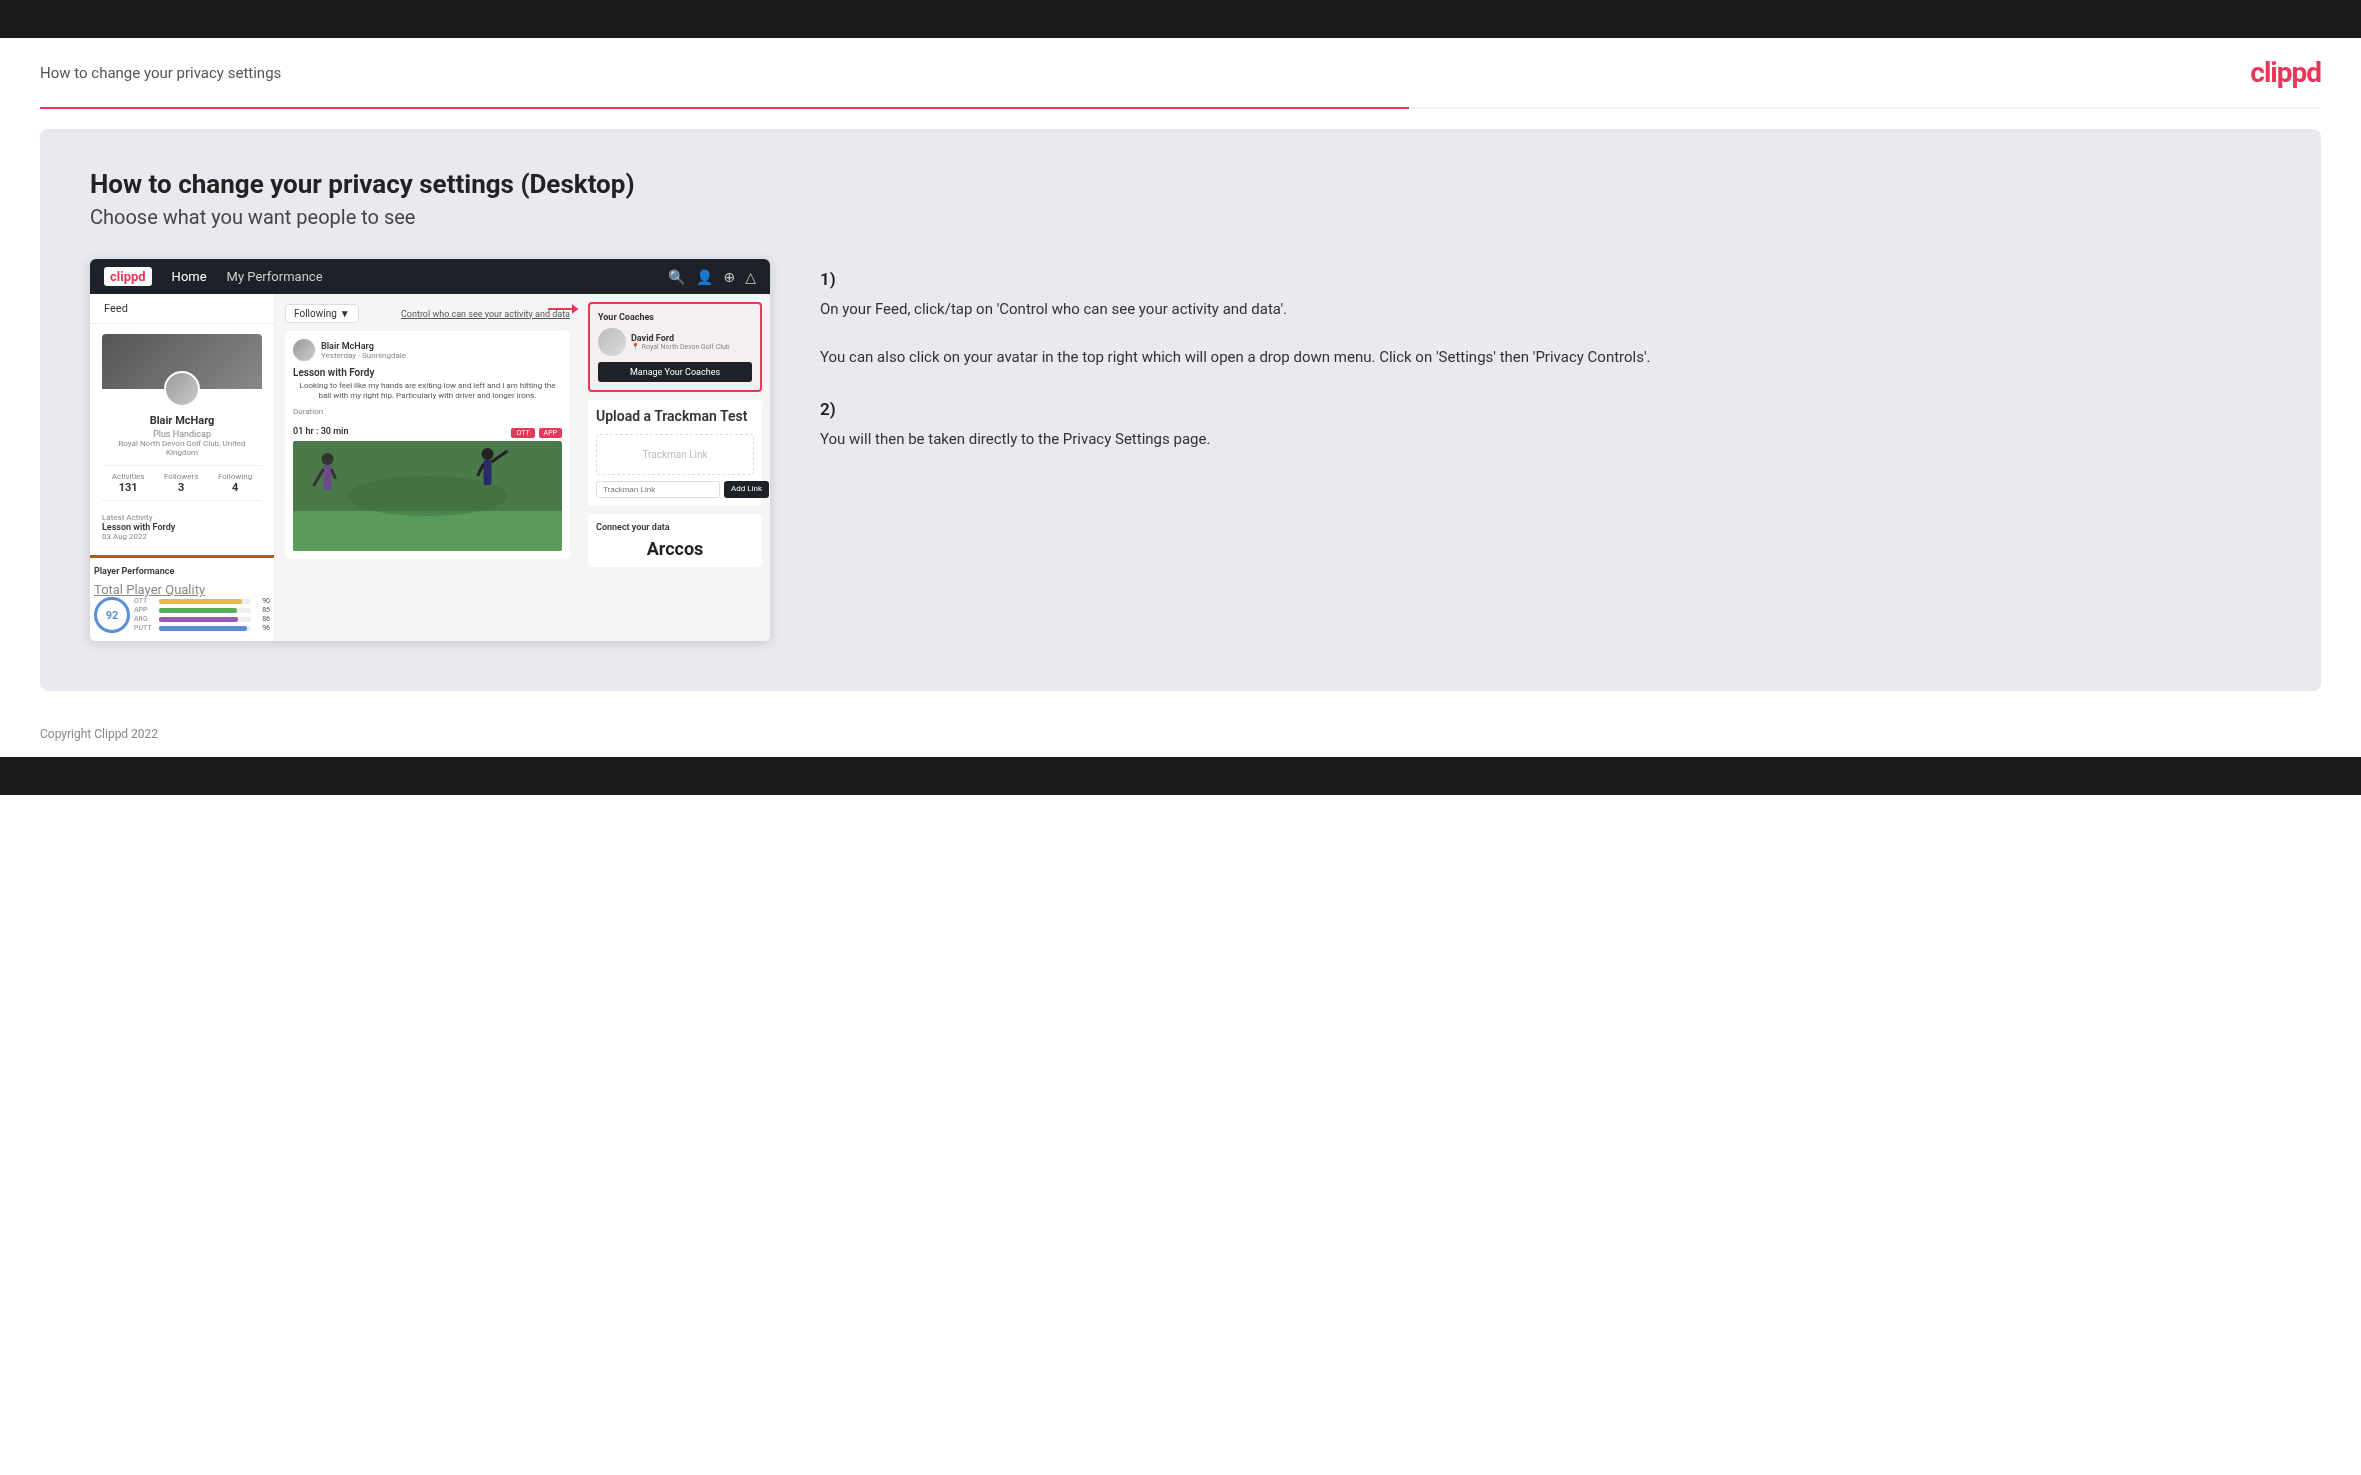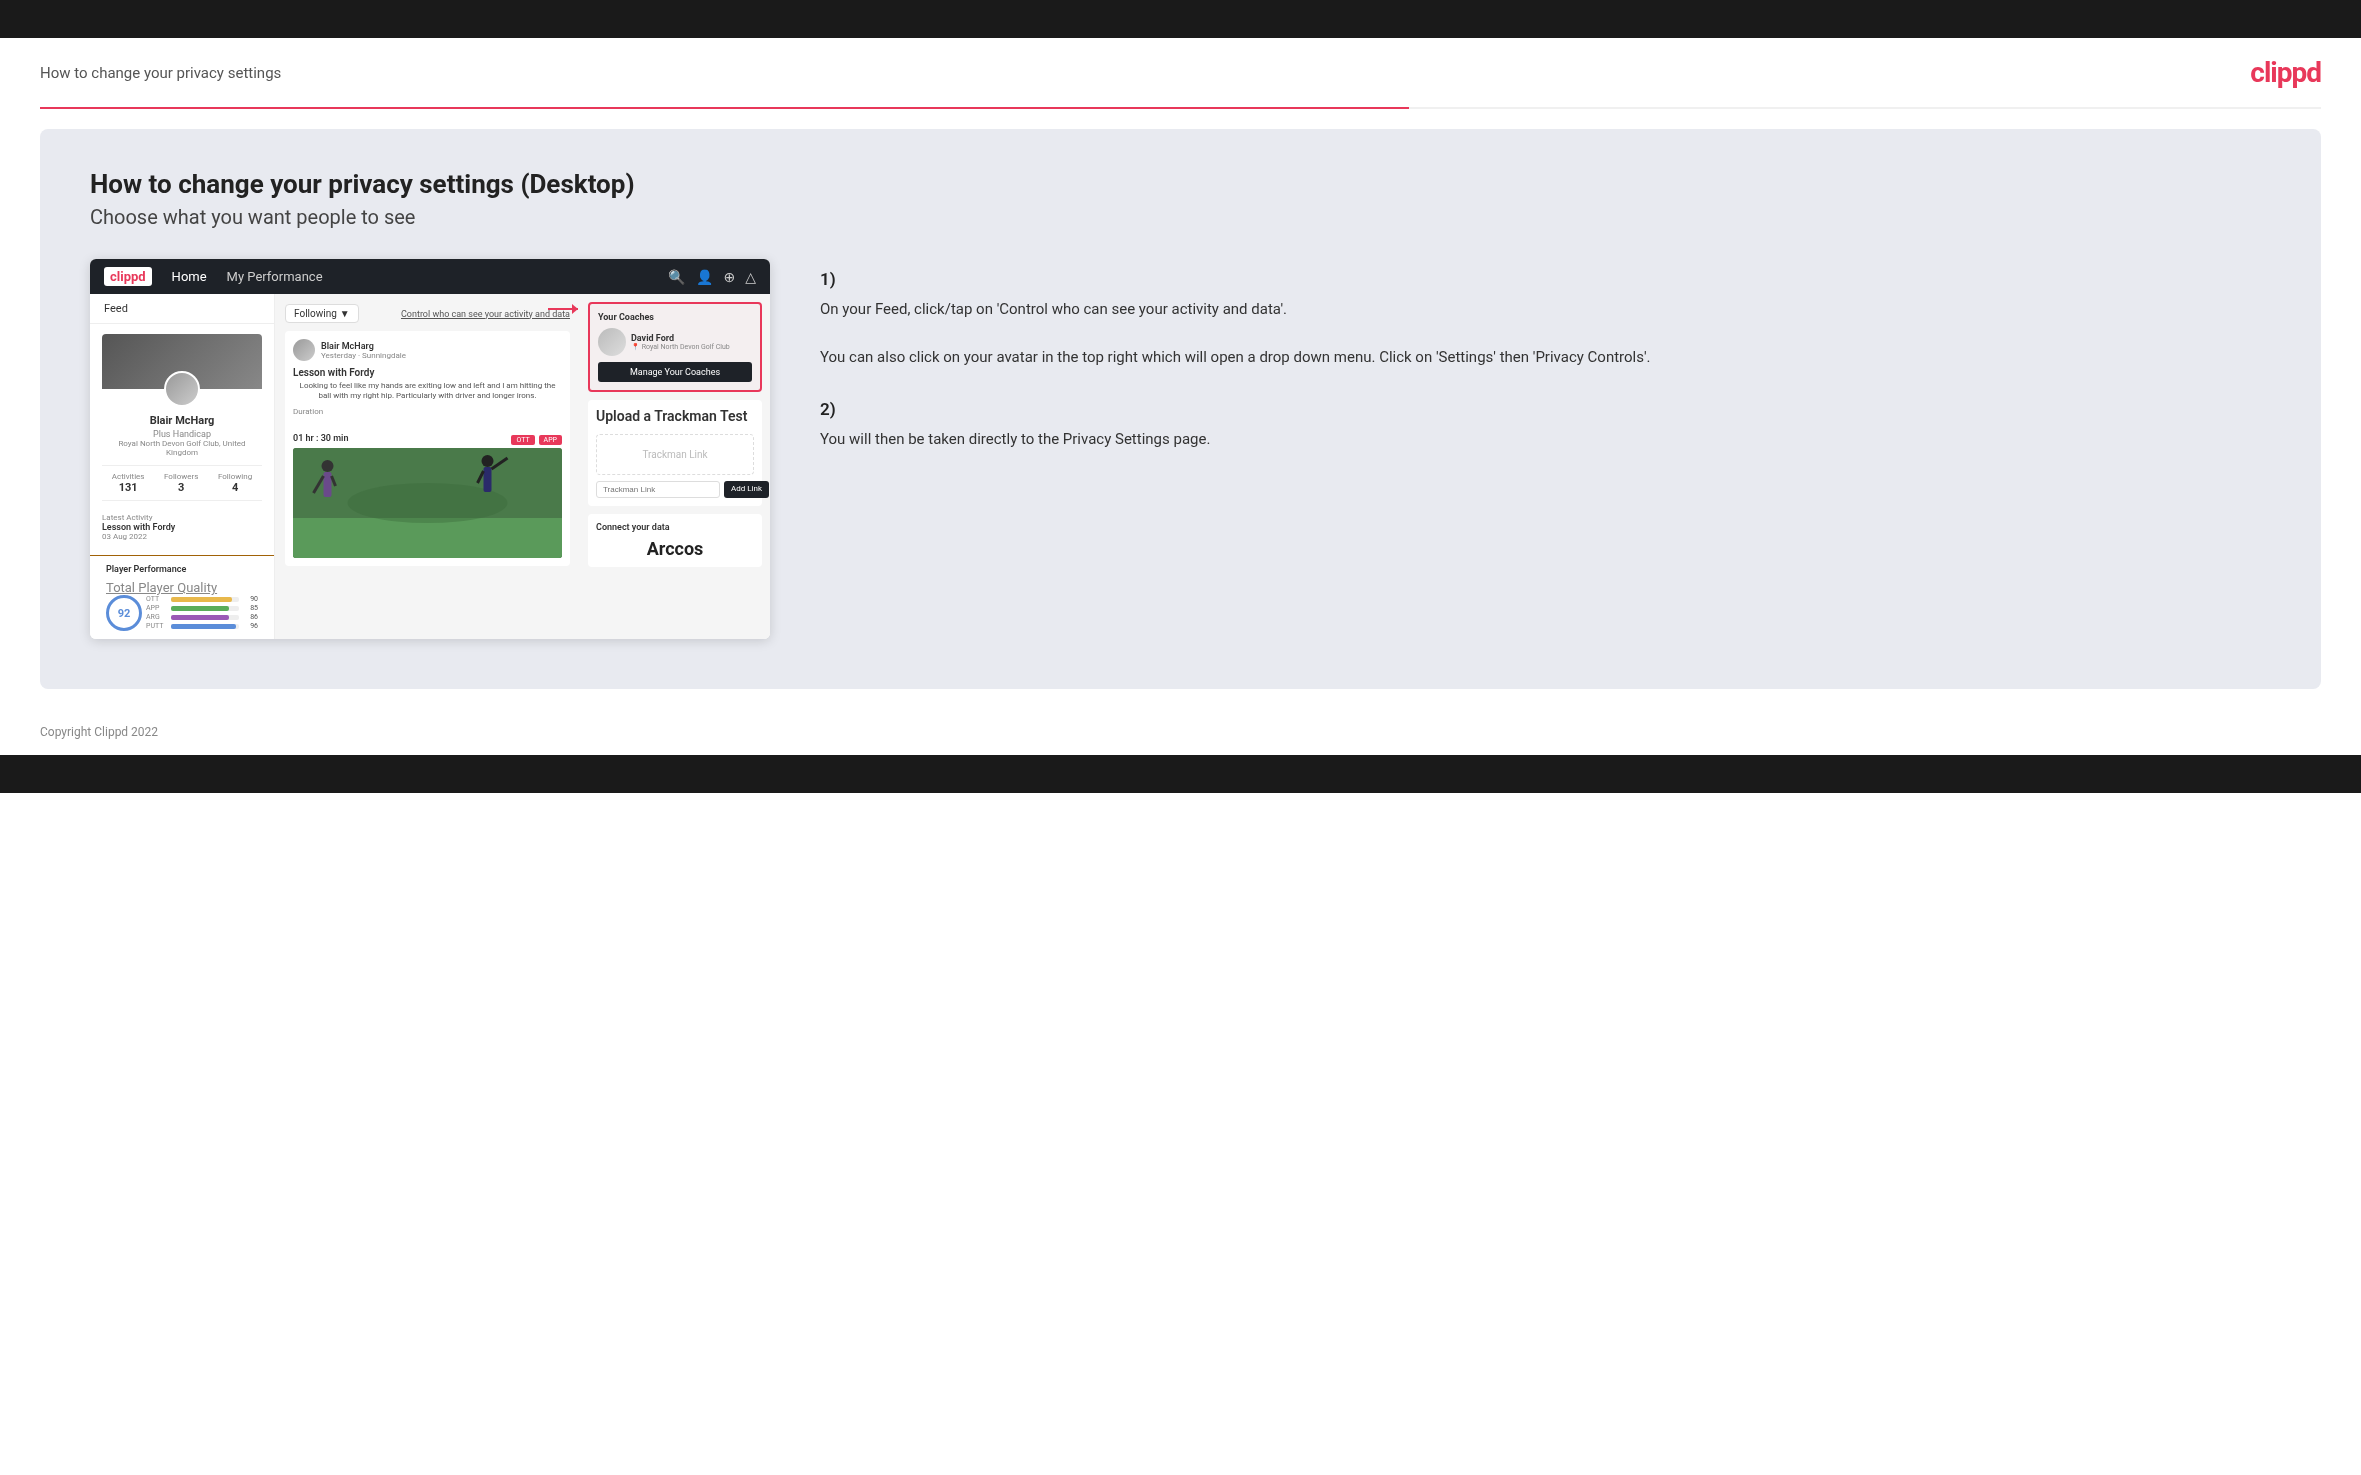--- a/index.html
+++ b/index.html
@@ -167,22 +167,22 @@
     }
     .stat-item { text-align: center; }
     .stat-label { font-size: 8px; color: #888; }
     .stat-value { font-size: 11px; font-weight: 700; }
     .latest-activity { padding: 4px 0; }
     .latest-label { font-size: 8px; color: #888; }
     .latest-name { font-size: 9px; font-weight: 600; }
     .latest-date { font-size: 8px; color: #888; }
     
     .performance-section {
-      border-top: 1px solid #a16207;
-      padding: 8px 12px;
+      border-top: 3px solid #a16207;
+      padding: 8px 0;
     }
     .perf-title { font-size: 9px; font-weight: 600; margin-bottom: 6px; padding: 0 4px; }
     .quality-row { display: flex; align-items: center; gap: 4px; padding: 0 4px; }
     .quality-circle {
       width: 36px; height: 36px; border-radius: 50%;
       border: 3px solid #5b8dd9;
       display: flex; align-items: center; justify-content: center;
       font-size: 11px; font-weight: 700; color: #5b8dd9;
       flex-shrink: 0;
     }
@@ -220,21 +220,21 @@
     }
     .activity-header { display: flex; align-items: center; gap: 6px; margin-bottom: 6px; }
     .mini-avatar {
       width: 22px; height: 22px; border-radius: 50%;
       background: linear-gradient(135deg, #999, #ccc);
     }
     .activity-user { font-size: 9px; font-weight: 600; }
     .activity-date { font-size: 8px; color: #888; }
     .activity-title { font-size: 10px; font-weight: 600; margin-bottom: 3px; }
     .activity-desc { font-size: 8px; color: #555; line-height: 1.3; margin-bottom: 5px; text-align: center; }
-    .duration-label { font-size: 8px; color: #888; margin-bottom: 17px; }
+    .duration-label { font-size: 8px; color: #888; margin-bottom: 10px; }
     .duration-value { font-size: 9px; font-weight: 600; margin-bottom: 5px; }
     .badge-row { display: flex; gap: 4px; justify-content: flex-end; }
     .badge {
       background: #e8385a;
       color: #fff;
       font-size: 7px;
       padding: 1px 5px;
       border-radius: 2px;
     }
     .activity-image {

